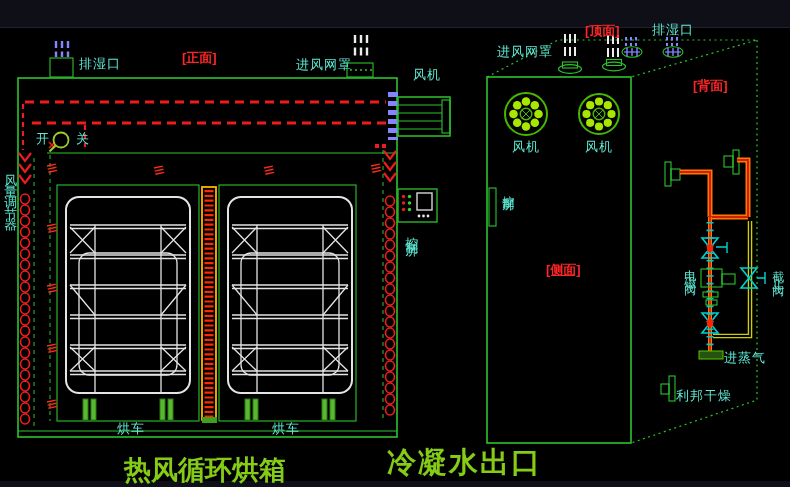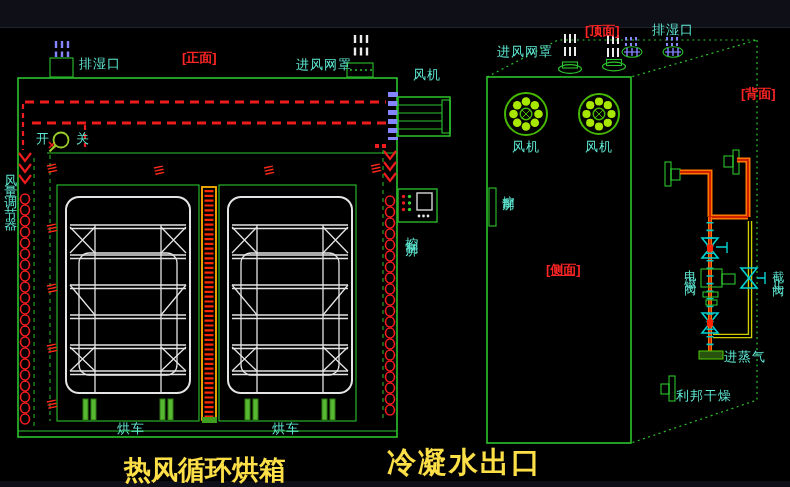--- a/index.html
+++ b/index.html
@@ -3,21 +3,21 @@
 <meta charset="utf-8">
 <style>
   html,body{margin:0;padding:0;background:#000;}
   #stage{position:relative;width:790px;height:487px;background:#000;overflow:hidden;
          font-family:"Liberation Sans","DejaVu Sans",sans-serif;}
   .strip{position:absolute;left:0;width:790px;background:#0f0f18;}
   .lbl{position:absolute;color:#5eead4;font-size:13px;line-height:1.1;white-space:nowrap;letter-spacing:1px;}
   .red{color:#ff2525;font-weight:bold;letter-spacing:0;}
   .vt{writing-mode:vertical-rl;text-orientation:upright;white-space:normal;}
   .sm{font-size:12px;}
-  .title{position:absolute;color:#fde047;font-weight:bold;white-space:nowrap;}
+  .title{position:absolute;color:#84cc16;font-weight:bold;white-space:nowrap;}
   #svgmain{position:absolute;left:0;top:0;}
   .sg{stroke:#2cc42c;fill:none;stroke-width:1.5;}
   .sg1{stroke:#2cc42c;fill:none;stroke-width:1.1;}
   .sgd{stroke:#2cc42c;fill:none;stroke-width:1.2;stroke-dasharray:2,3.5;}
   .sgdash{stroke:#2cc42c;fill:none;stroke-width:1;stroke-dasharray:4,4;}
   .sw{stroke:#e4e4e4;fill:none;stroke-width:1.3;}
   .sw2{stroke:#e4e4e4;fill:none;stroke-width:2;}
   .sr{stroke:#ee1c1c;fill:none;}
   .sc{stroke:#00d2d2;fill:none;stroke-width:1.6;}
 </style>
@@ -255,21 +255,21 @@
   <div class="lbl" style="left:117px;top:422px;">烘车</div>
   <div class="lbl" style="left:272px;top:422px;">烘车</div>
 
   <div class="lbl red" style="left:585px;top:16px;margin-top:8px;">[顶面]</div>
   <div class="lbl" style="left:652px;top:23px;">排湿口</div>
   <div class="lbl" style="left:497px;top:45px;">进风网罩</div>
   <div class="lbl" style="left:512px;top:140px;">风机</div>
   <div class="lbl" style="left:585px;top:140px;">风机</div>
   <div class="lbl vt sm" style="left:501px;top:186px;letter-spacing:2px;">控制屏</div>
   <div class="lbl red" style="left:546px;top:263px;text-decoration:underline;">[侧面]</div>
-  <div class="lbl red" style="left:693px;top:87px;margin-left:48px;">[背面]</div>
+  <div class="lbl red" style="left:693px;top:79px;">[背面]</div>
   <div class="lbl vt sm" style="left:683px;top:260px;letter-spacing:7px;">电磁阀</div>
   <div class="lbl vt sm" style="left:771px;top:261px;letter-spacing:7px;">截止阀</div>
-  <div class="lbl" style="left:724px;top:351px;font-family:Liberation Mono, monospace;">进蒸气</div>
+  <div class="lbl" style="left:724px;top:351px;">进蒸气</div>
   <div class="lbl" style="left:676px;top:389px;">利邦干燥</div>
 
   <div class="title" style="left:124px;top:452px;font-size:27px;">热风循环烘箱</div>
   <div class="title" style="left:387px;top:443px;font-size:29px;letter-spacing:2px;">冷凝水出口</div>
 </div>
 
 </body></html>

